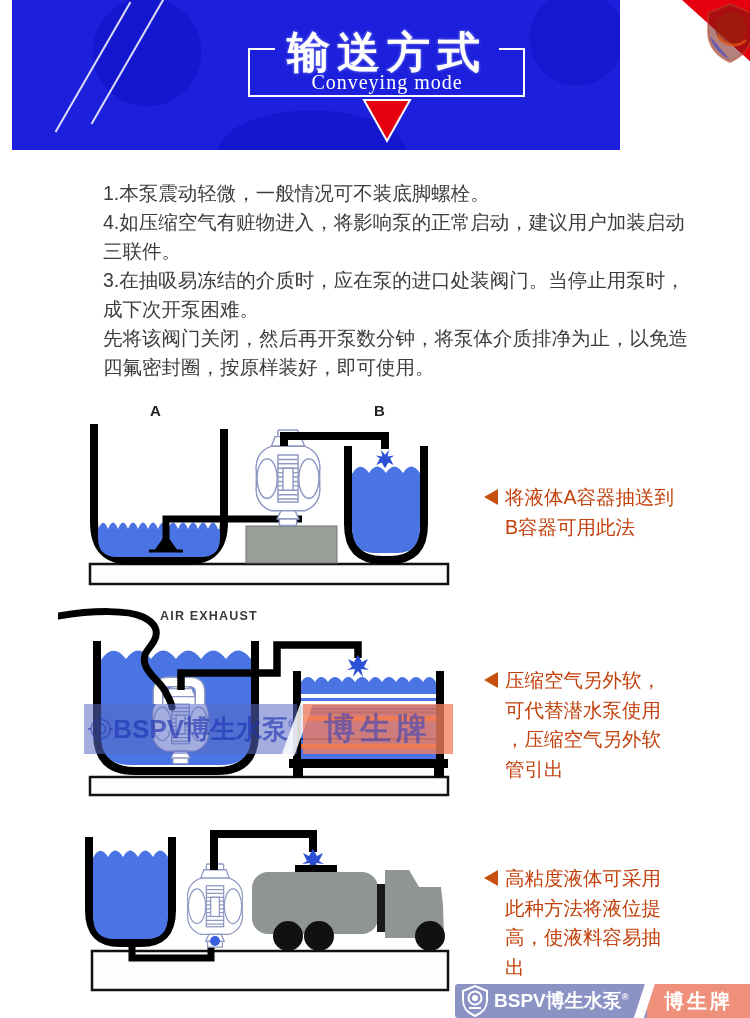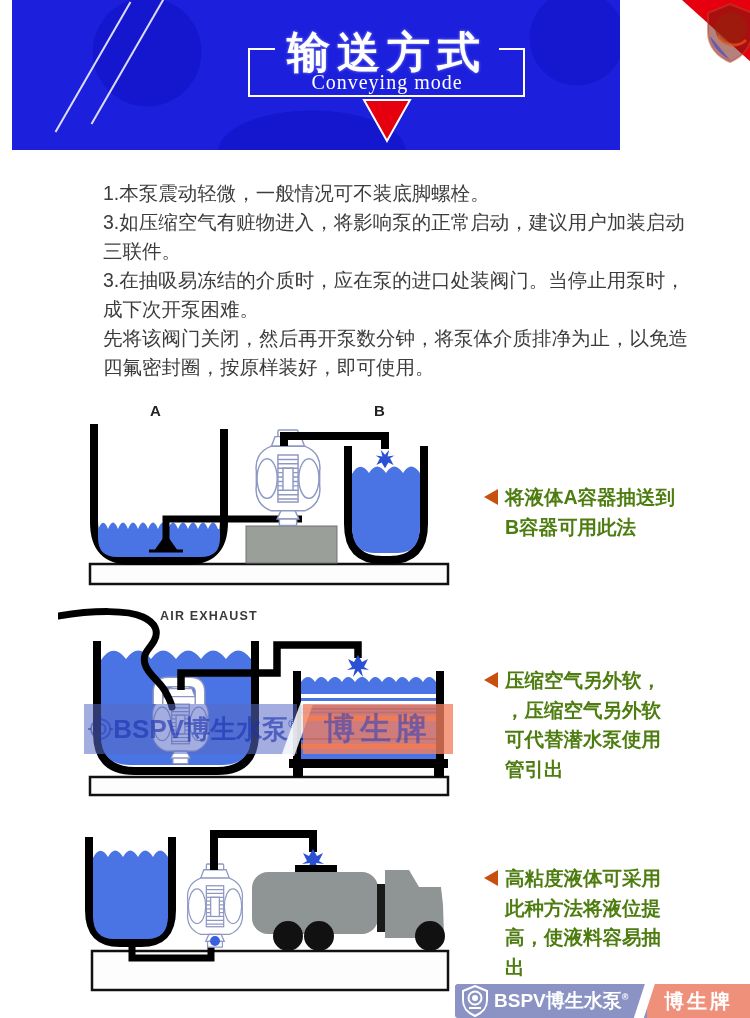--- a/index.html
+++ b/index.html
@@ -29,21 +29,21 @@
   
   #instructions{position:absolute;left:103px;top:179px;width:580px;
       font-size:19.5px;line-height:29px;color:#3c3c3c;}
   #instructions div{white-space:nowrap;}
 
   
   .diagram{position:absolute;}
   svg text{font-family:"Liberation Sans","DejaVu Sans",sans-serif;}
 
   
-  .annotation{position:absolute;display:flex;align-items:flex-start;color:#4d7c0f;font-weight:bold;}
+  .annotation{position:absolute;display:flex;align-items:flex-start;color:#c2410c;}
   .marker{width:0;height:0;border-top:8px solid transparent;border-bottom:8px solid transparent;
       border-right:14px solid #c8500f;margin-top:6px;margin-right:7px;flex:0 0 auto;}
   .cap-lines{font-size:19.5px;line-height:29.5px;}
   .cap-lines div{white-space:nowrap;}
 
   
   .wm{position:absolute;z-index:5;}
   #wm-blue{left:84px;top:704px;width:213px;height:50px;background:rgba(88,106,196,.55);
       display:flex;align-items:center;}
   #wm-brand{font-size:26px;font-weight:bold;color:rgba(28,48,176,.62);letter-spacing:0;white-space:nowrap;}
@@ -107,21 +107,21 @@
     <div id="title-box"></div>
     <div id="page-title">输送方式</div>
     <div id="page-subtitle">Conveying mode</div>
     <svg id="header-arrow" width="70" height="48" viewBox="0 0 70 48">
       <polygon points="12,3 58,3 35,44" fill="#e6000f" stroke="#fff" stroke-width="2"></polygon>
     </svg>
   </div>
 
   <div id="instructions">
     <div>1.本泵震动轻微，一般情况可不装底脚螺栓。</div>
-    <div>3.如压缩空气有赃物进入，将影响泵的正常启动，建议用户加装启动</div>
+    <div>4.如压缩空气有赃物进入，将影响泵的正常启动，建议用户加装启动</div>
     <div>三联件。</div>
     <div>3.在抽吸易冻结的介质时，应在泵的进口处装阀门。当停止用泵时，</div>
     <div>成下次开泵困难。</div>
     <div>先将该阀门关闭，然后再开泵数分钟，将泵体介质排净为止，以免造</div>
     <div>四氟密封圈，按原样装好，即可使用。</div>
   </div>
 
   <svg class="diagram" style="left:80px;top:398px" width="380" height="192" viewBox="80 398 380 192">
     <text x="150" y="416" font-size="15" font-weight="bold" font-family="Liberation Serif,serif" fill="#222">A</text>
     <text x="374" y="416" font-size="15" font-weight="bold" font-family="Liberation Serif,serif" fill="#222">B</text>
@@ -195,22 +195,22 @@
   </div>
   <div id="wm-slash" class="wm"></div>
   <div id="wm-salmon" class="wm">
     <span id="wm-badge">博生牌</span>
   </div>
 
   <div class="annotation" style="left:484px;top:666px">
     <span class="marker"></span>
     <div class="cap-lines">
       <div>压缩空气另外软，</div>
+      <div>可代替潜水泵使用</div>
       <div>，压缩空气另外软</div>
-      <div>可代替潜水泵使用</div>
       <div>管引出</div>
     </div>
   </div>
 
   <svg class="diagram" style="left:58px;top:812px" width="400" height="182" viewBox="58 812 400 182">
 
     <rect x="92" y="951" width="356" height="39" fill="#fdfdfd" stroke="#111" stroke-width="2.5"></rect>
 
     <path d="M89,837 L89,910 Q89,943 120,943 L141,943 Q172,943 172,910 L172,837" fill="none" stroke="#000" stroke-width="8"></path>
     <path d="M93,858 Q100,844 108,857 Q115,844 123,857 Q130,844 138,857 Q145,844 153,857 Q160,844 168,857 L168,916 Q168,939 147,939 L114,939 Q93,939 93,916 Z" fill="#4a74e4"></path>

